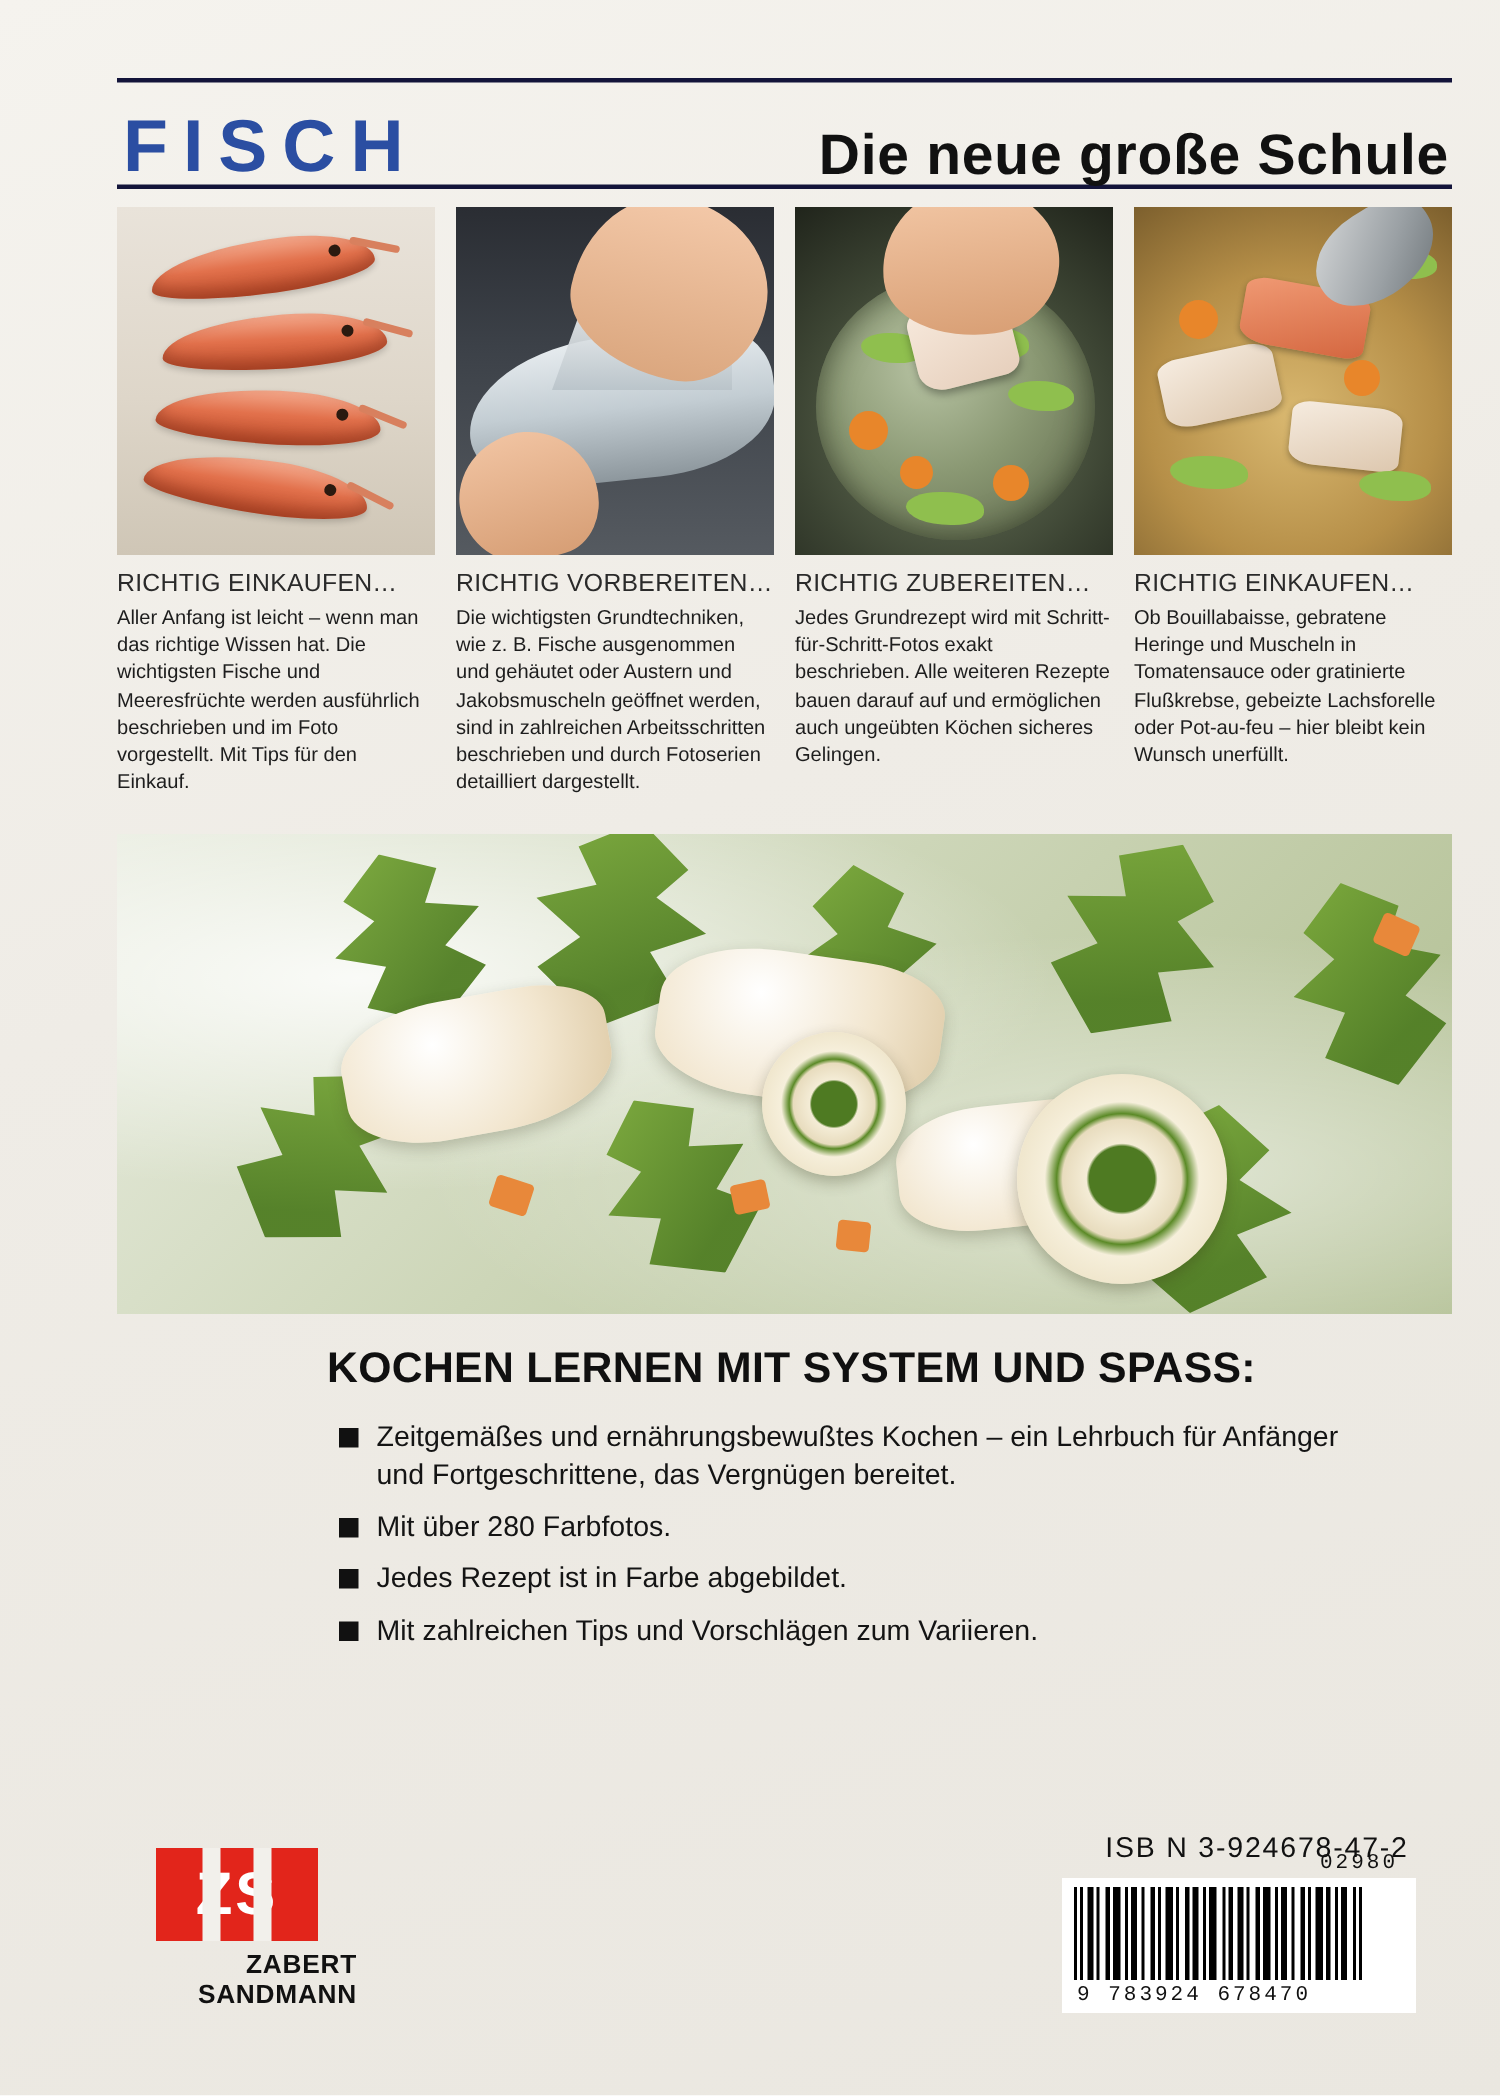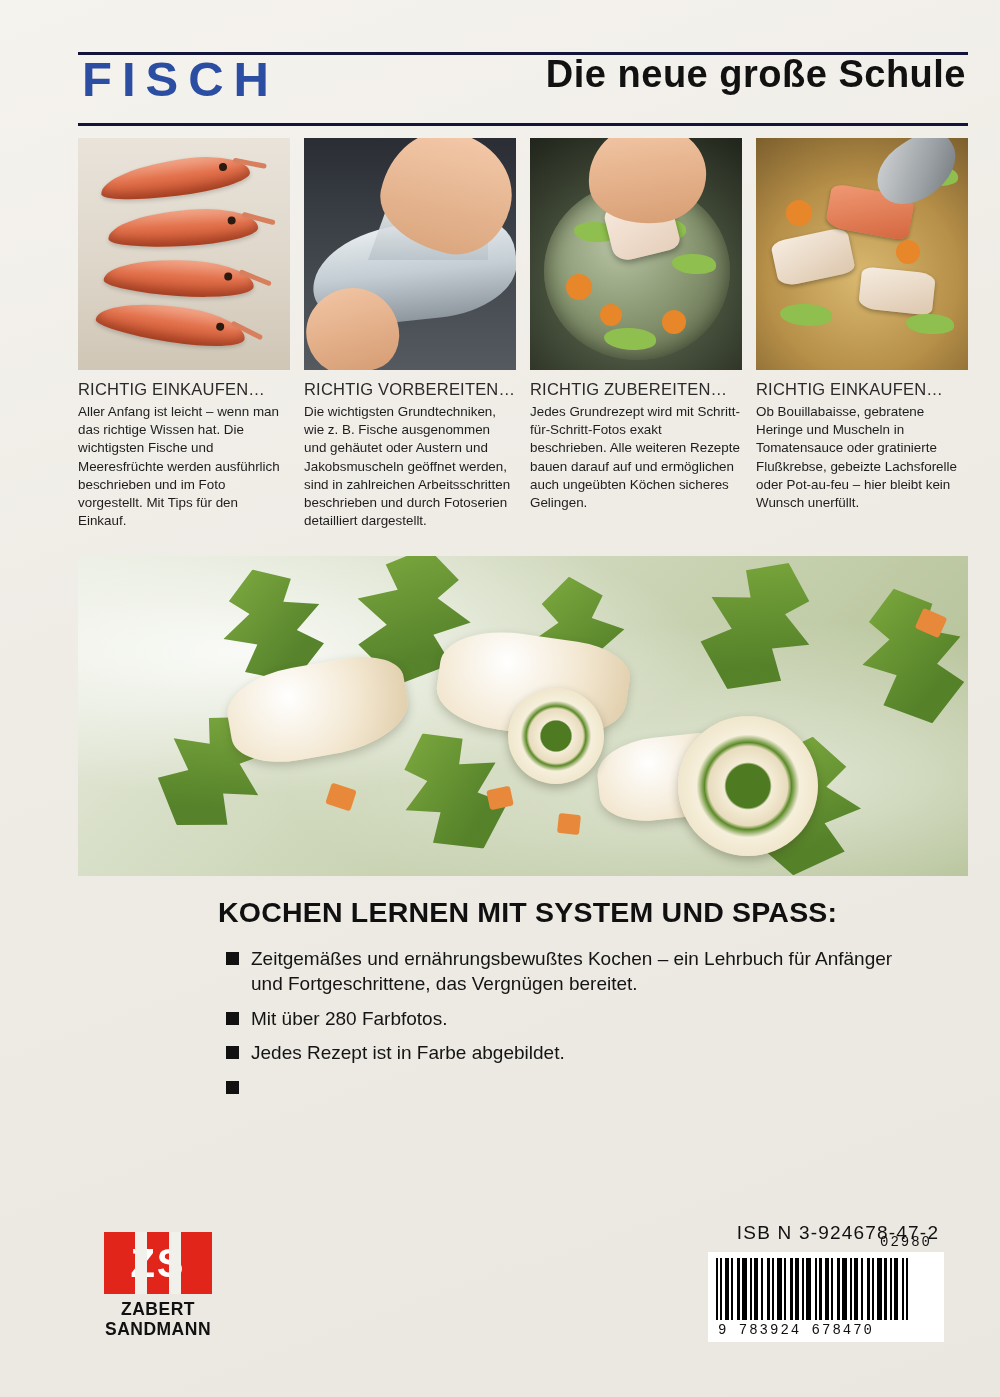--- a/index.html
+++ b/index.html
@@ -24,21 +24,21 @@
   
   .header {
     position: absolute;
     left: 78px;
     top: 52px;
     width: 890px;
     height: 68px;
     border-top: 3px solid #13143a;
     border-bottom: 3px solid #13143a;
     display: flex;
-    align-items: flex-start;
+    align-items: flex-end;
     justify-content: space-between;
   }
   .title-fisch {
     font-family: "Liberation Sans", sans-serif;
     font-weight: bold;
     font-size: 49px;
     letter-spacing: 10px;
     color: #2b4ea2;
     line-height: 1;
     padding-left: 4px;
@@ -263,21 +263,21 @@
     line-height: 1.34;
     color: #141414;
   }
 
   
   .publisher {
     position: absolute;
     left: 78px;
     top: 1232px;
     width: 160px;
-    text-align: center;
+    text-align: right;
   }
   .zs-mark {
     width: 108px;
     height: 62px;
     margin: 0 auto 6px auto;
     position: relative;
     background: #e2251b;
   }
   .zs-letters {
     position: absolute;
@@ -468,20 +468,21 @@
     <div class="bullet">
       <span class="bullet-mark"></span>
       <span class="bullet-text">Mit über 280 Farbfotos.</span>
     </div>
     <div class="bullet">
       <span class="bullet-mark"></span>
       <span class="bullet-text">Jedes Rezept ist in Farbe abgebildet.</span>
     </div>
     <div class="bullet">
       <span class="bullet-mark"></span>
+      <span class="bullet-text">Mit zahlreichen Tips und Vorschlägen zum Variieren.</span>
     </div>
   </div>
 
   <div class="publisher">
     <div class="zs-mark">
       <div class="zs-letters">ZS</div>
       <div class="zs-cut-l"></div>
       <div class="zs-cut-r"></div>
     </div>
     <div class="zs-name">ZABERT</div>

